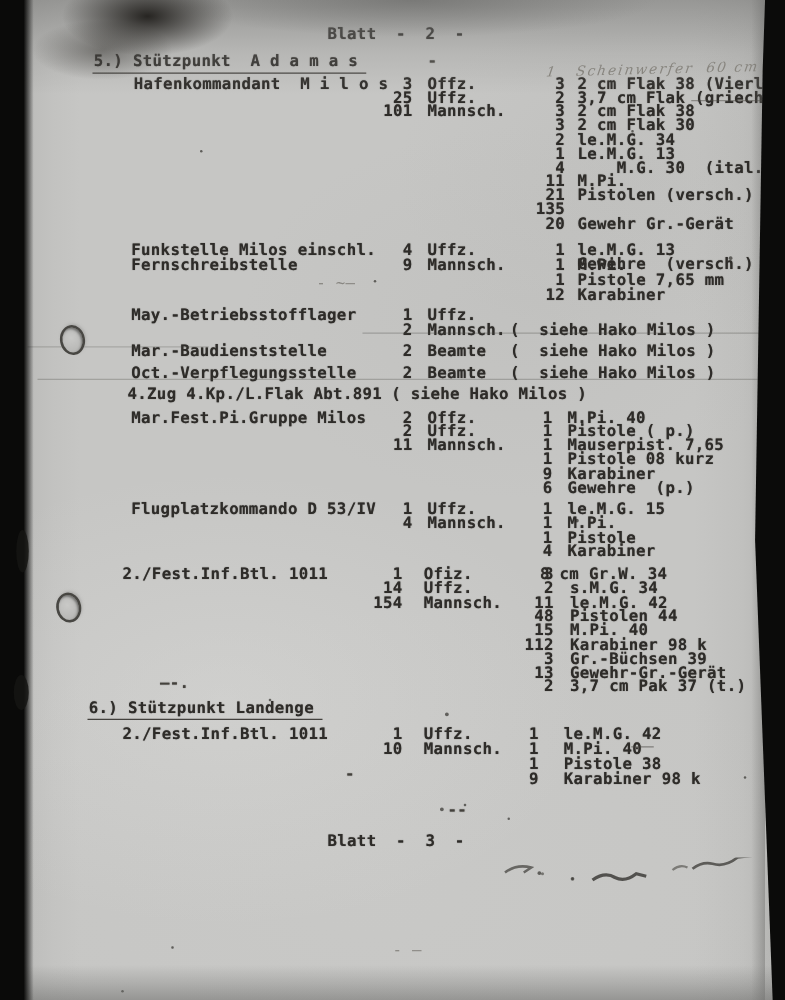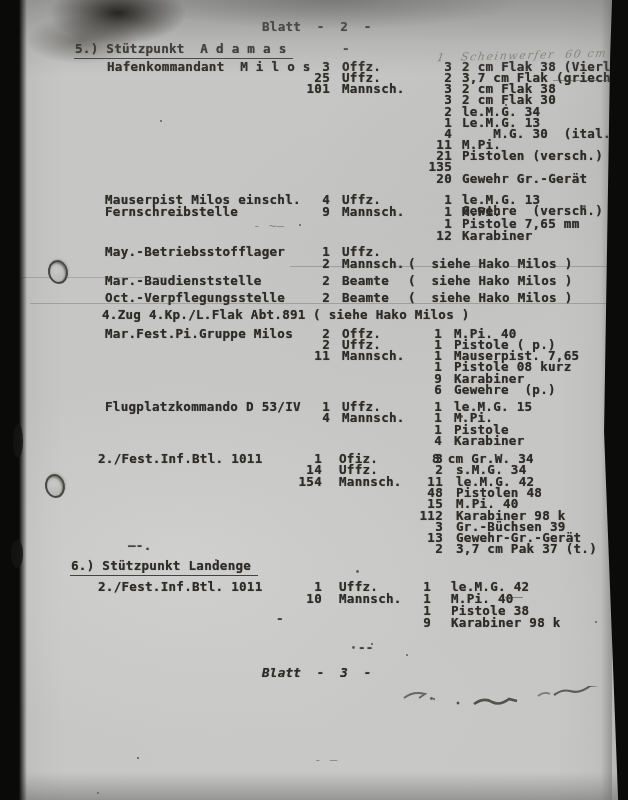--- a/index.html
+++ b/index.html
@@ -78,21 +78,21 @@
       <span class="t num" style="left: 404px; top: 127.9px; width: 48px;">4</span>
       <span class="t" style="left: 462px; top: 127.9px;">    M.G. 30  (ital.)</span>
       <span class="t num" style="left: 404px; top: 139.05px; width: 48px;">11</span>
       <span class="t" style="left: 462px; top: 139.05px;">M.Pi.</span>
       <span class="t num" style="left: 404px; top: 150.2px; width: 48px;">21</span>
       <span class="t" style="left: 462px; top: 150.2px;">Pistolen (versch.)</span>
       <span class="t num" style="left: 404px; top: 161.35px; width: 48px;">135</span>
       <span class="t" style="left: 462px; top: 161.35px; margin-top: 44px;">Gewehre  (versch.)</span>
       <span class="t num" style="left: 404px; top: 172.5px; width: 48px;">20</span>
       <span class="t" style="left: 462px; top: 172.5px;">Gewehr Gr.-Gerät</span>
-      <span class="t" style="left: 105px; top: 194px;">Mauserpist Milos einschl.</span>
+      <span class="t" style="left: 105px; top: 194px;">Funkstelle Milos einschl.</span>
       <span class="t" style="left: 105px; top: 206px;">Fernschreibstelle</span>
       <span class="t num" style="left: 282px; top: 194px; width: 48px;">4</span>
       <span class="t" style="left: 342px; top: 194px;">Uffz.</span>
       <span class="t num" style="left: 404px; top: 194px; width: 48px;">1</span>
       <span class="t" style="left: 462px; top: 194px;">le.M.G. 13</span>
       <span class="t num" style="left: 282px; top: 206px; width: 48px;">9</span>
       <span class="t" style="left: 342px; top: 206px;">Mannsch.</span>
       <span class="t num" style="left: 404px; top: 206px; width: 48px;">1</span>
       <span class="t" style="left: 462px; top: 206px;">M.Pi.</span>
       <span class="t num" style="left: 404px; top: 218px; width: 48px;">1</span>
@@ -154,21 +154,21 @@
       <span class="t" style="left: 432px; top: 453px;">8 cm Gr.W. 34</span>
       <span class="t num" style="left: 274px; top: 464.3px; width: 48px;">14</span>
       <span class="t" style="left: 339px; top: 464.3px;">Uffz.</span>
       <span class="t num" style="left: 395px; top: 464.3px; width: 48px;">2</span>
       <span class="t" style="left: 456px; top: 464.3px;">s.M.G. 34</span>
       <span class="t num" style="left: 274px; top: 475.6px; width: 48px;">154</span>
       <span class="t" style="left: 339px; top: 475.6px;">Mannsch.</span>
       <span class="t num" style="left: 395px; top: 475.6px; width: 48px;">11</span>
       <span class="t" style="left: 456px; top: 475.6px;">le.M.G. 42</span>
       <span class="t num" style="left: 395px; top: 486.9px; width: 48px;">48</span>
-      <span class="t" style="left: 456px; top: 486.9px;">Pistolen 48</span>
+      <span class="t" style="left: 456px; top: 486.9px;">Pistolen 44</span>
       <span class="t num" style="left: 395px; top: 498.2px; width: 48px;">15</span>
       <span class="t" style="left: 456px; top: 498.2px;">M.Pi. 40</span>
       <span class="t num" style="left: 395px; top: 509.5px; width: 48px;">112</span>
       <span class="t" style="left: 456px; top: 509.5px;">Karabiner 98 k</span>
       <span class="t num" style="left: 395px; top: 520.8px; width: 48px;">3</span>
       <span class="t" style="left: 456px; top: 520.8px;">Gr.-Büchsen 39</span>
       <span class="t num" style="left: 395px; top: 532.1px; width: 48px;">13</span>
       <span class="t" style="left: 456px; top: 532.1px;">Gewehr-Gr.-Gerät</span>
       <span class="t num" style="left: 395px; top: 543.4px; width: 48px;">2</span>
       <span class="t" style="left: 456px; top: 543.4px;">3,7 cm Pak 37 (t.)</span>
@@ -210,21 +210,21 @@
       <div class="speck" style="left: 595px; top: 621px; width: 2.2px; height: 2.2px;"></div>
       <div class="speck" style="left: 460px; top: 415px; width: 2.9px; height: 2.9px;"></div>
       <div class="speck" style="left: 356px; top: 570px; width: 2.9px; height: 2.9px;"></div>
       <div class="speck" style="left: 610px; top: 176px; width: 1.5px; height: 1.5px;"></div>
       <div class="speck" style="left: 505px; top: 104px; width: 1.5px; height: 1.5px;"></div>
       <div class="speck" style="left: 160px; top: 120px; width: 2.2px; height: 2.2px;"></div>
       <div class="hole" style="left: 48px; top: 260px;"></div>
       <div class="hole" style="left: 45px; top: 474px;"></div>
     </div>
 
-  <span class="t" id="sheet-bottom" style="left:262px;top:667px;font-style:italic;">Blatt  -  3  -</span>
+  <span class="t" id="sheet-bottom" style="left:262px;top:667px;">Blatt  -  3  -</span>
 
   <svg class="scribble" width="222" height="28">
     <path d="M8,12 q9,-7 21,-4 l-6,4" fill="none" stroke="#3f3d39" stroke-width="2" opacity="0.7"></path>
     <circle cx="38" cy="13" r="1.2" fill="#3f3d39" opacity="0.6"></circle>
     <circle cx="62" cy="17" r="1.5" fill="#3f3d39" opacity="0.7"></circle>
     <path d="M78,18 q10,-7 18,-2 q8,4 17,-3 l8,2" fill="none" stroke="#35332f" stroke-width="2.6" opacity="0.8"></path>
     <path d="M142,10 q6,-5 12,-2" fill="none" stroke="#4a4843" stroke-width="1.8" opacity="0.6"></path>
     <path d="M158,9 q8,-6 16,-4 q10,3 20,-5 l16,-2" fill="none" stroke="#3a3834" stroke-width="2.2" opacity="0.75"></path>
   </svg>
 

